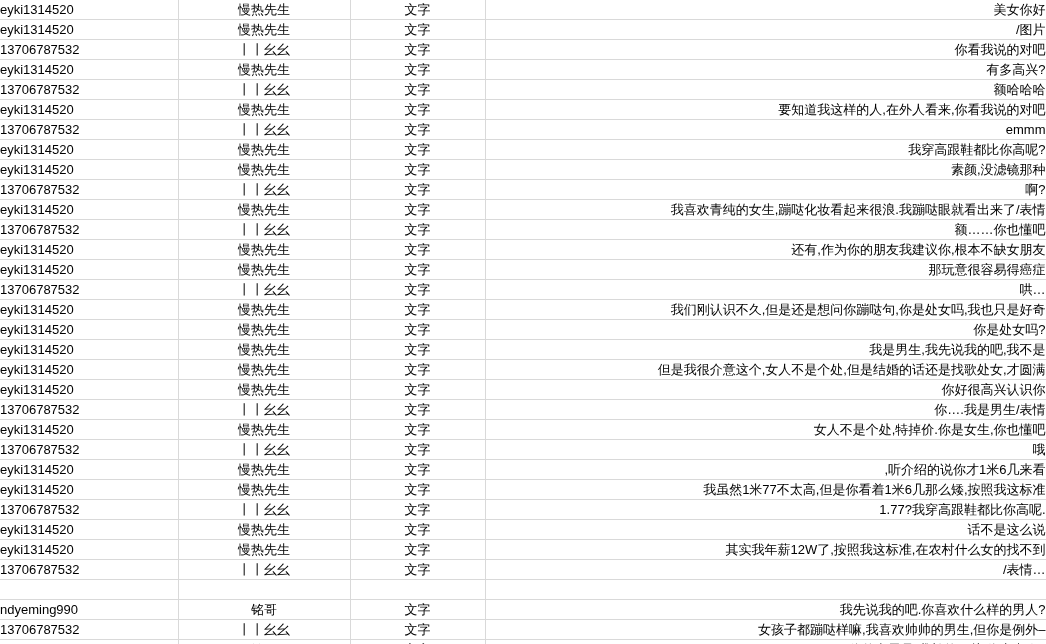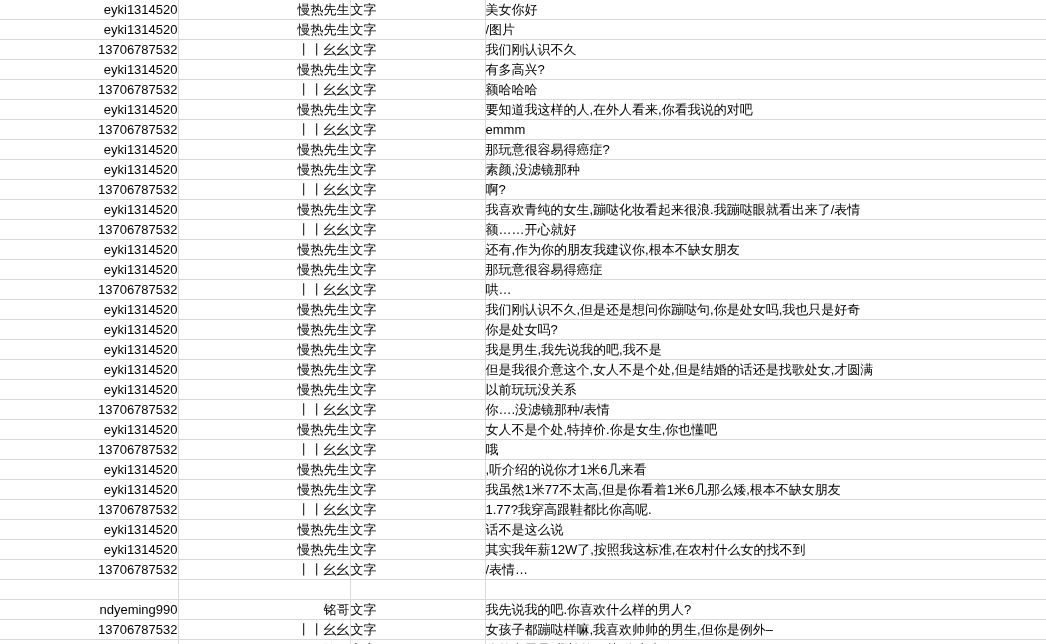--- a/index.html
+++ b/index.html
@@ -27,24 +27,24 @@
   table.log td {
     height: 19px;
     line-height: 19px;
     padding: 0;
     border-bottom: 1px solid #d9d9d9;
     border-right: 1px solid #d9d9d9;
     white-space: nowrap;
     overflow: hidden;
     font-size: 13px;
   }
-  td.cell-id   { text-align: right; }
-  td.cell-name { text-align: right; }
-  td.cell-type { text-align: left; }
-  td.cell-msg  { text-align: left; padding-right: 6px; }
+  td.cell-id   { text-align: left; }
+  td.cell-name { text-align: center; }
+  td.cell-type { text-align: center; }
+  td.cell-msg  { text-align: right; padding-right: 6px; }
   tr.spacer td {
     height: 19px;
     border-bottom: 1px solid #d9d9d9;
     border-right: 1px solid #d9d9d9;
   }
   td.last-col { border-right: none; }
 </style>
 </head>
 <body>
 
@@ -65,21 +65,21 @@
       <tr>
         <td class="cell-id">eyki1314520</td>
         <td class="cell-name">慢热先生</td>
         <td class="cell-type">文字</td>
         <td class="cell-msg last-col">/图片</td>
       </tr>
       <tr>
         <td class="cell-id">13706787532</td>
         <td class="cell-name">丨丨幺幺</td>
         <td class="cell-type">文字</td>
-        <td class="cell-msg last-col">我们刚认识不久</td>
+        <td class="cell-msg last-col">你看我说的对吧</td>
       </tr>
       <tr>
         <td class="cell-id">eyki1314520</td>
         <td class="cell-name">慢热先生</td>
         <td class="cell-type">文字</td>
         <td class="cell-msg last-col">有多高兴?</td>
       </tr>
       <tr>
         <td class="cell-id">13706787532</td>
         <td class="cell-name">丨丨幺幺</td>
@@ -95,21 +95,21 @@
       <tr>
         <td class="cell-id">13706787532</td>
         <td class="cell-name">丨丨幺幺</td>
         <td class="cell-type">文字</td>
         <td class="cell-msg last-col">emmm</td>
       </tr>
       <tr>
         <td class="cell-id">eyki1314520</td>
         <td class="cell-name">慢热先生</td>
         <td class="cell-type">文字</td>
-        <td class="cell-msg last-col">那玩意很容易得癌症?</td>
+        <td class="cell-msg last-col">我穿高跟鞋都比你高呢?</td>
       </tr>
       <tr>
         <td class="cell-id">eyki1314520</td>
         <td class="cell-name">慢热先生</td>
         <td class="cell-type">文字</td>
         <td class="cell-msg last-col">素颜,没滤镜那种</td>
       </tr>
       <tr>
         <td class="cell-id">13706787532</td>
         <td class="cell-name">丨丨幺幺</td>
@@ -119,21 +119,21 @@
       <tr>
         <td class="cell-id">eyki1314520</td>
         <td class="cell-name">慢热先生</td>
         <td class="cell-type">文字</td>
         <td class="cell-msg last-col">我喜欢青纯的女生,蹦哒化妆看起来很浪.我蹦哒眼就看出来了/表情</td>
       </tr>
       <tr>
         <td class="cell-id">13706787532</td>
         <td class="cell-name">丨丨幺幺</td>
         <td class="cell-type">文字</td>
-        <td class="cell-msg last-col">额……开心就好</td>
+        <td class="cell-msg last-col">额……你也懂吧</td>
       </tr>
       <tr>
         <td class="cell-id">eyki1314520</td>
         <td class="cell-name">慢热先生</td>
         <td class="cell-type">文字</td>
         <td class="cell-msg last-col">还有,作为你的朋友我建议你,根本不缺女朋友</td>
       </tr>
       <tr>
         <td class="cell-id">eyki1314520</td>
         <td class="cell-name">慢热先生</td>
@@ -167,27 +167,27 @@
       <tr>
         <td class="cell-id">eyki1314520</td>
         <td class="cell-name">慢热先生</td>
         <td class="cell-type">文字</td>
         <td class="cell-msg last-col">但是我很介意这个,女人不是个处,但是结婚的话还是找歌处女,才圆满</td>
       </tr>
       <tr>
         <td class="cell-id">eyki1314520</td>
         <td class="cell-name">慢热先生</td>
         <td class="cell-type">文字</td>
-        <td class="cell-msg last-col">以前玩玩没关系</td>
-      </tr>
-      <tr>
-        <td class="cell-id">13706787532</td>
-        <td class="cell-name">丨丨幺幺</td>
-        <td class="cell-type">文字</td>
-        <td class="cell-msg last-col">你….没滤镜那种/表情</td>
+        <td class="cell-msg last-col">你好很高兴认识你</td>
+      </tr>
+      <tr>
+        <td class="cell-id">13706787532</td>
+        <td class="cell-name">丨丨幺幺</td>
+        <td class="cell-type">文字</td>
+        <td class="cell-msg last-col">你….我是男生/表情</td>
       </tr>
       <tr>
         <td class="cell-id">eyki1314520</td>
         <td class="cell-name">慢热先生</td>
         <td class="cell-type">文字</td>
         <td class="cell-msg last-col">女人不是个处,特掉价.你是女生,你也懂吧</td>
       </tr>
       <tr>
         <td class="cell-id">13706787532</td>
         <td class="cell-name">丨丨幺幺</td>
@@ -197,21 +197,21 @@
       <tr>
         <td class="cell-id">eyki1314520</td>
         <td class="cell-name">慢热先生</td>
         <td class="cell-type">文字</td>
         <td class="cell-msg last-col">,听介绍的说你才1米6几来看</td>
       </tr>
       <tr>
         <td class="cell-id">eyki1314520</td>
         <td class="cell-name">慢热先生</td>
         <td class="cell-type">文字</td>
-        <td class="cell-msg last-col">我虽然1米77不太高,但是你看着1米6几那么矮,根本不缺女朋友</td>
+        <td class="cell-msg last-col">我虽然1米77不太高,但是你看着1米6几那么矮,按照我这标准</td>
       </tr>
       <tr>
         <td class="cell-id">13706787532</td>
         <td class="cell-name">丨丨幺幺</td>
         <td class="cell-type">文字</td>
         <td class="cell-msg last-col">1.77?我穿高跟鞋都比你高呢.</td>
       </tr>
       <tr>
         <td class="cell-id">eyki1314520</td>
         <td class="cell-name">慢热先生</td>

